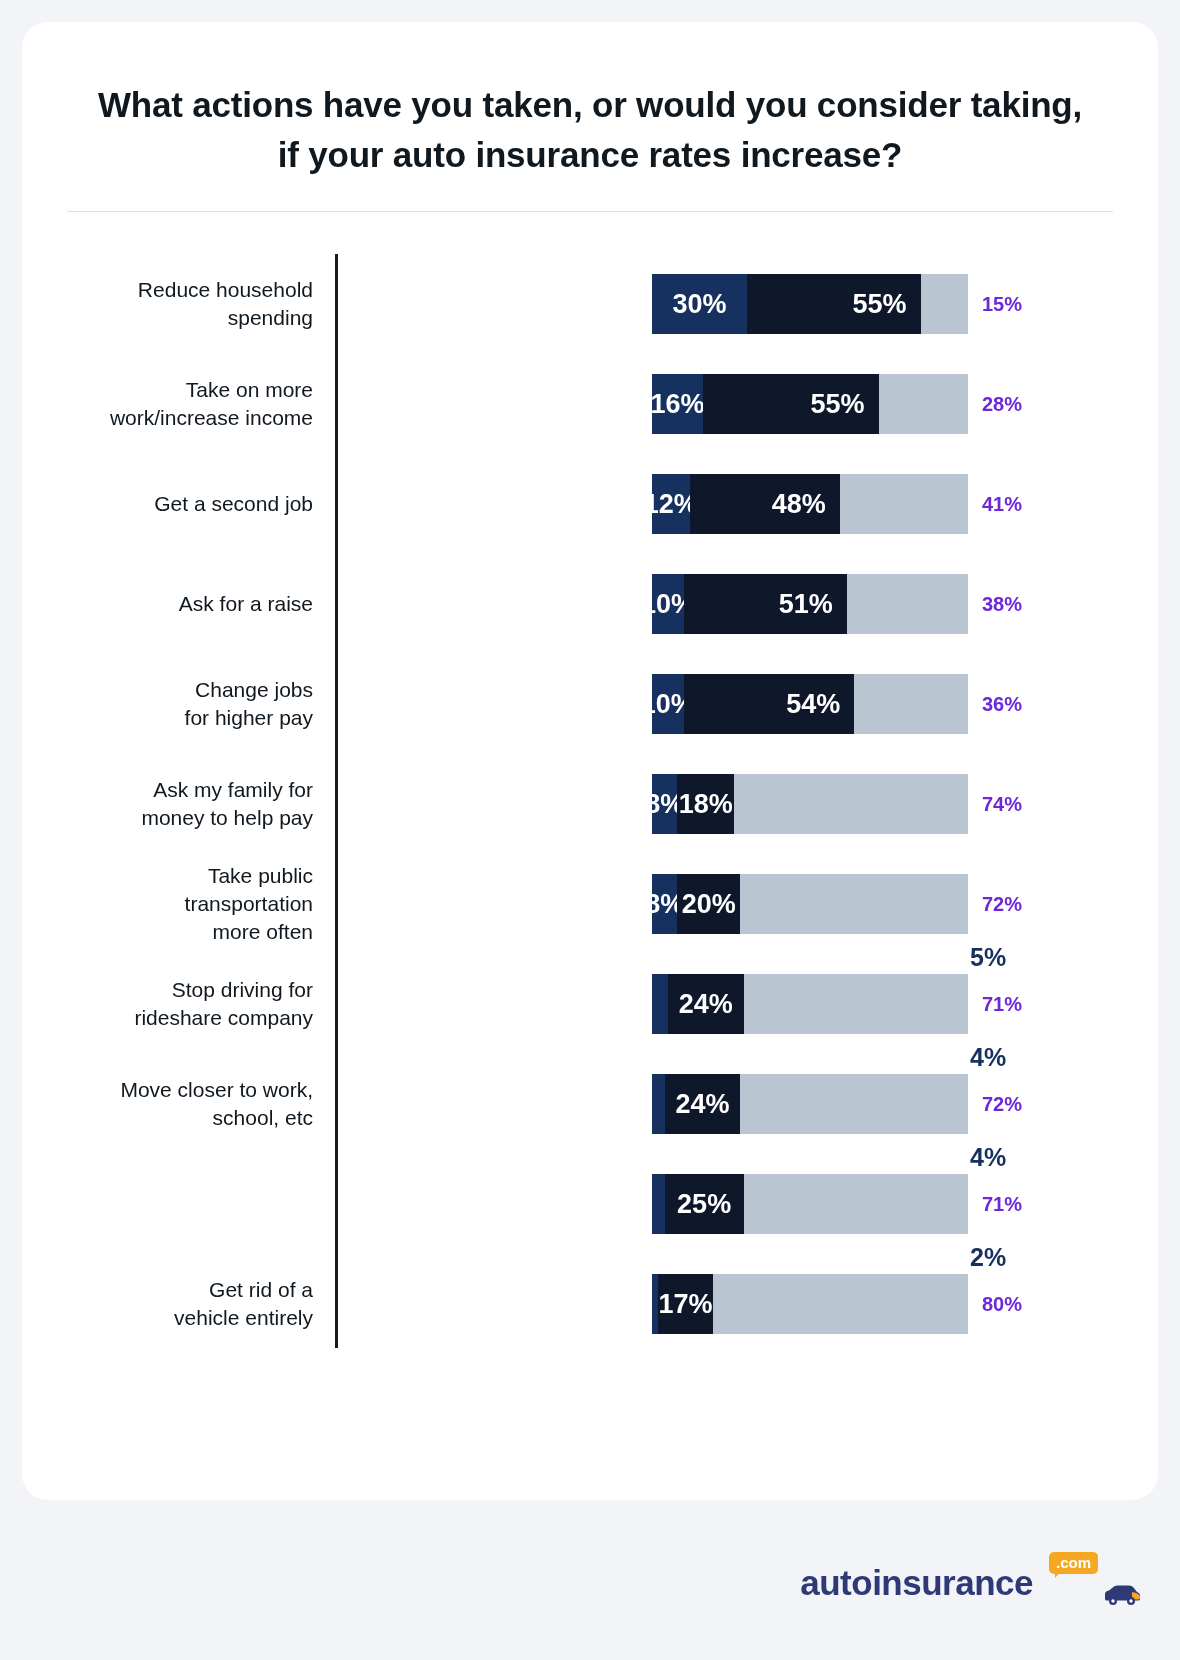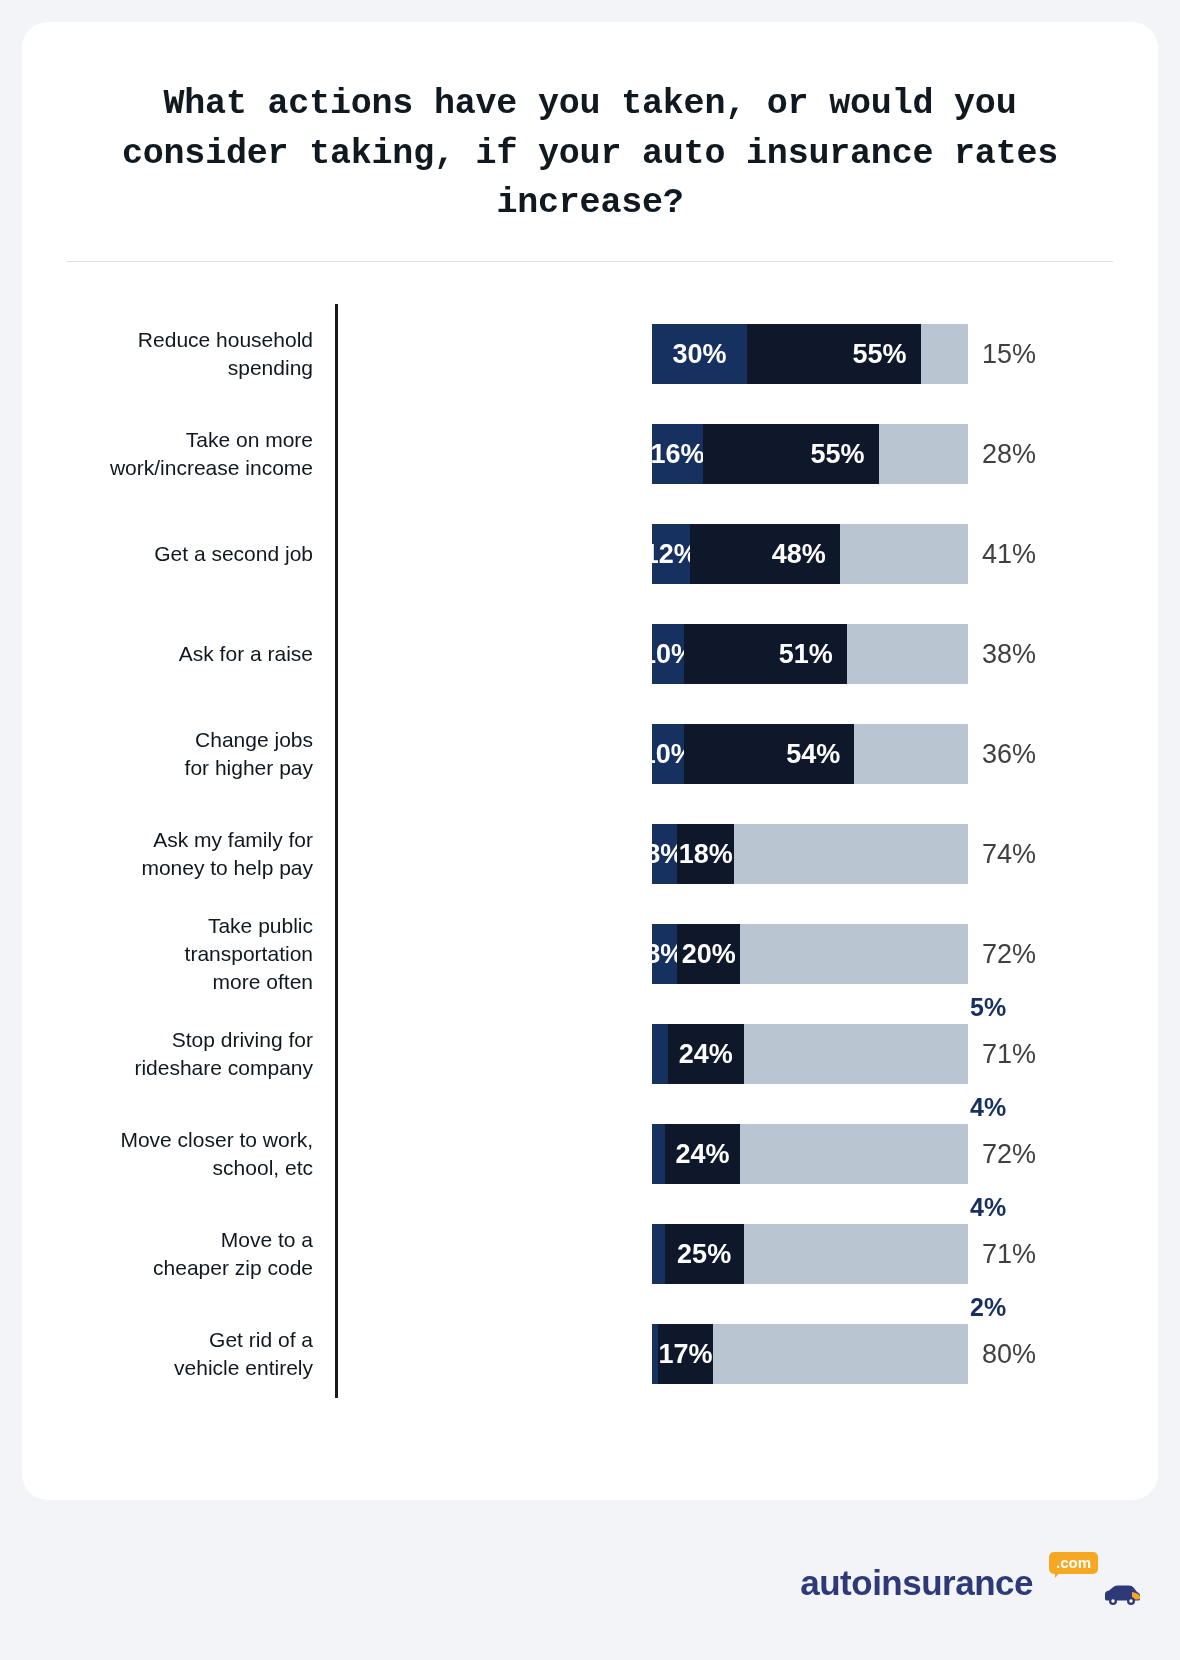--- a/index.html
+++ b/index.html
@@ -31,21 +31,20 @@
 
   
   .title {
     margin: 58px 70px 0 70px;
     text-align: center;
     font-size: 35px;
     line-height: 1.42;
     font-weight: bold;
     color: #101820;
     letter-spacing: -0.2px;
-    font-family: Liberation Mono, monospace;
   }
 
   .rule {
     margin: 32px 45px 0 45px;
     height: 1px;
     background: #dcdfe4;
   }
 
   
   .legend {
@@ -157,23 +156,23 @@
     color: #16305f;
     white-space: nowrap;
   }
 
   .trail-val {
     position: absolute;
     left: 100%;
     margin-left: 14px;
     top: 50%;
     transform: translateY(-50%);
-    font-size: 27px;
-    font-weight: normal;
-    color: #404040;
+    font-size: 20px;
+    font-weight: bold;
+    color: #6d28d9;
     white-space: nowrap;
   }
 
   
   .footer {
     position: absolute;
     right: 38px;
     top: 1552px;
     display: flex;
     align-items: center;
@@ -354,22 +353,20 @@
               <div class="seg seg-will" style="left: 0%; width: 4%;"></div>
               <div class="seg seg-would narrow" style="left: 4%; width: 24%;">
                 <span class="seg-val">24%</span>
               </div>
               <div class="seg seg-not" style="left: 28%; width: 72%;">
                 <span class="trail-val">72%</span>
               </div>
             </div>
           </div>
           <div class="row">
-            <div class="row-label">Move to a
-cheaper zip code</div>
             <div class="bar-track">
               <span class="outside-val">4%</span>
               <div class="seg seg-will" style="left: 0%; width: 4%;"></div>
               <div class="seg seg-would narrow" style="left: 4%; width: 25%;">
                 <span class="seg-val">25%</span>
               </div>
               <div class="seg seg-not" style="left: 29%; width: 71%;">
                 <span class="trail-val">71%</span>
               </div>
             </div>

